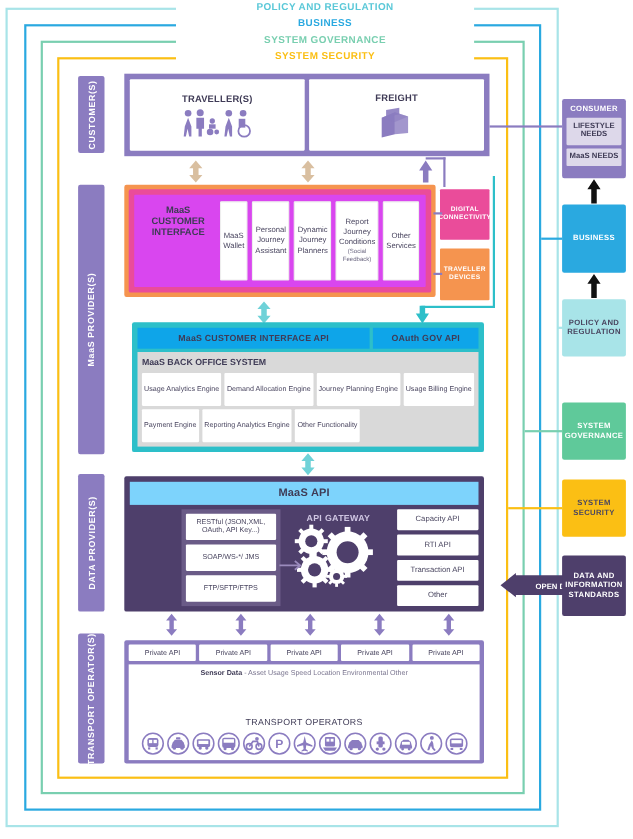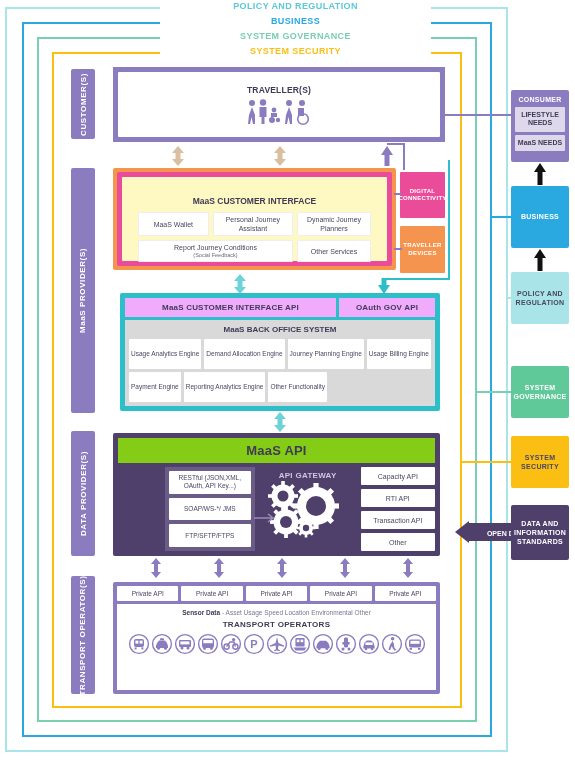--- a/index.html
+++ b/index.html
@@ -26,65 +26,65 @@
 
   
   #customers-box{background:#8b7cc0;padding:5px;display:flex;gap:4px;}
   .cust-cell{flex:1;background:#fff;border-radius:1px;display:flex;flex-direction:column;
     align-items:center;justify-content:center;gap:4px;}
   .cust-title{font-size:8.5px;font-weight:bold;color:#3f3b56;letter-spacing:.2px;}
 
   
   #mci-orange{background:#f5944f;padding:4px;border-radius:2px;}
   #mci-pink{background:#ec4d92;background:#ea4c9a;padding:5px;border-radius:2px;height:100%;box-sizing:border-box;}
-  #mci-yellow{background:#fef9c3;padding:16px;border-radius:1px;height:100%;box-sizing:border-box;
-    display:flex;flex-direction:column;gap:4px;}
+  #mci-yellow{background:#d946ef;padding:6px;border-radius:1px;height:100%;box-sizing:border-box;
+    display:flex;gap:4px;}
   #mci-title{font-size:8.5px;font-weight:bold;color:#3f3b56;text-align:center;padding:3px 0 2px;}
   .mci-row{display:flex;gap:4px;flex:1;}
   .mci-cell{background:#fff;border:1px solid #eee;border-radius:1px;display:flex;
     align-items:center;justify-content:center;text-align:center;font-size:7px;color:#4a4660;line-height:1.3;padding:2px;}
   .mci-sub{font-size:5.5px;display:block;color:#6b6780;}
 
   .side-tag{color:#fff;font-size:6px;font-weight:bold;letter-spacing:.3px;line-height:1.25;}
 
   
   #bo-teal{background:#2dbfc9;padding:5px;border-radius:2px;display:flex;flex-direction:column;gap:3px;}
   .bo-apirow{display:flex;gap:3px;}
-  .bo-api{background:#f0abfc;color:#3f3b56;font-size:8px;font-weight:bold;
+  .bo-api{background:#0ea5e9;color:#3f3b56;font-size:8px;font-weight:bold;
     display:flex;align-items:center;justify-content:center;padding:5px 0;letter-spacing:.2px;}
   #bo-body{background:#d9d9d9;flex:1;display:flex;flex-direction:column;gap:3px;padding:4px;}
-  #bo-title{font-size:8px;font-weight:bold;color:#3f3b56;text-align:center;padding:1px 0 2px;}
+  #bo-title{font-size:8px;font-weight:bold;color:#3f3b56;padding:1px 0 2px;}
   .bo-grid{display:flex;gap:3px;flex:1;}
   .bo-cell{background:#fff;border-radius:1px;display:flex;align-items:center;justify-content:center;
     text-align:center;font-size:6.5px;color:#4a4660;line-height:1.3;padding:2px;}
   .bo-cell.empty{background:transparent;}
 
   
   #api-dark{background:#4e3f6b;padding:5px;border-radius:2px;display:flex;flex-direction:column;gap:4px;}
-  #api-title{background:#84cc16;color:#3f3b56;font-size:13px;font-weight:bold;text-align:center;
+  #api-title{background:#7dd3fc;color:#3f3b56;font-size:10px;font-weight:bold;text-align:center;
     padding:5px 0;letter-spacing:.2px;}
   #api-body{flex:1;display:flex;gap:5px;padding-left:47px;}
   #api-proto{background:#6a5b87;padding:4px;display:flex;flex-direction:column;gap:4px;width:90px;}
   .proto-cell{background:#fff;border-radius:1px;flex:1;display:flex;align-items:center;justify-content:center;
     text-align:center;font-size:6.5px;color:#4a4660;line-height:1.25;padding:1px;}
   #api-gw{flex:1;display:flex;flex-direction:column;align-items:center;justify-content:flex-start;position:relative;}
   #api-gw-title{color:#cfc6e2;font-size:8px;font-weight:bold;letter-spacing:.3px;margin-top:4px;}
   #api-right{width:82px;display:flex;flex-direction:column;gap:4px;}
   .apir-cell{background:#fff;border-radius:1px;flex:1;display:flex;align-items:center;justify-content:center;
     font-size:7px;color:#4a4660;text-align:center;}
 
   
   #to-purple{background:#8b7cc0;padding:4px;border-radius:2px;display:flex;flex-direction:column;gap:3px;}
   .to-apirow{display:flex;gap:3px;}
   .to-api{flex:1;background:#fff;border-radius:1px;font-size:6.5px;color:#4a4660;text-align:center;padding:4px 0;}
   #to-body{background:#fff;flex:1;display:flex;flex-direction:column;align-items:center;
     justify-content:flex-start;gap:4px;padding:5px 0 4px;}
   #to-sensor{font-size:6.5px;color:#7b7690;}
   #to-sensor b{color:#3f3b56;}
-  #to-title{font-size:8px;font-weight:bold;color:#3f3b56;letter-spacing:.3px;}
+  #to-title{font-size:8px;font-weight:normal;color:#3f3b56;letter-spacing:.3px;margin-top:32px;}
   #to-icons{display:flex;gap:1px;align-items:center;justify-content:center;}
 
   
   .rbox{border-radius:2px;display:flex;align-items:center;justify-content:center;text-align:center;
     font-size:7px;font-weight:bold;letter-spacing:.3px;line-height:1.3;}
   #consumer-group{background:#8b7cc0;padding:4px;border-radius:2px;display:flex;flex-direction:column;gap:3px;}
   #consumer-label{color:#fff;font-size:7px;font-weight:bold;text-align:center;padding:2px 0 1px;letter-spacing:.3px;}
   .cneed{background:#ddd8ea;color:#3f3b56;font-size:7px;font-weight:bold;text-align:center;
     padding:4px 2px;border-radius:1px;line-height:1.2;}
 
@@ -139,20 +139,31 @@
             <circle cx="28" cy="21" r="3"></circle>
             <circle cx="34" cy="21" r="2.2"></circle>
           <circle cx="45" cy="4" r="3"></circle>
             <path d="M45 8 L42 16 L41 25 L43 25 L44.5 18 L46 25 L48 25 L48 16 Z"></path>
           <circle cx="58" cy="4" r="3"></circle>
             <path d="M54 9h6v8h-6z"></path>
             <circle cx="59" cy="20" r="5.3" fill="none" stroke="#8b7cc0" stroke-width="1.6"></circle>
         </g>
       </svg>
     </div>
+    <div class="cust-cell">
+      <div class="cust-title">FREIGHT</div>
+      <svg width="34" height="28" viewBox="0 0 34 28">
+        <g class="icon-glyph">
+          <path d="M3 9 L15 4 L15 24 L3 27 Z"></path>
+          <path d="M15 4 L27 8 L27 23 L15 24 Z" opacity="0.8"></path>
+          <path d="M3 9 L15 13 L27 8 L15 4 Z" opacity="0.55"></path>
+          <path d="M7 2 L19 0 L19 6 L7 8 Z" opacity="0.9"></path>
+        </g>
+      </svg>
+    </div>
   </div>
 
   <svg class="arr" style="left:170px;top:146px;" width="16" height="20">
     <path d="M8 0 L14 7 L10.5 7 L10.5 13 L14 13 L8 20 L2 13 L5.5 13 L5.5 7 L2 7 Z" fill="#d9bfa0"></path>
   </svg>
   <svg class="arr" style="left:272px;top:146px;" width="16" height="20">
     <path d="M8 0 L14 7 L10.5 7 L10.5 13 L14 13 L8 20 L2 13 L5.5 13 L5.5 7 L2 7 Z" fill="#d9bfa0"></path>
   </svg>
   <svg class="arr" style="left:380px;top:146px;" width="14" height="20">
     <path d="M7 0 L13 9 L9.5 9 L9.5 20 L4.5 20 L4.5 9 L1 9 Z" fill="#8b7cc0"></path>

